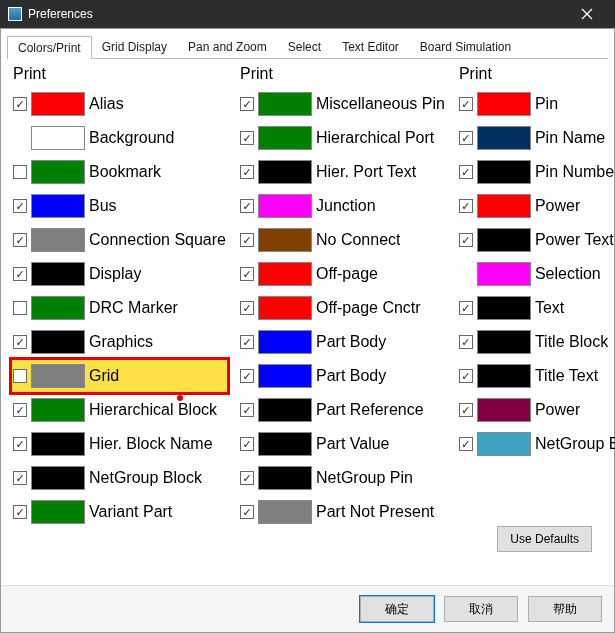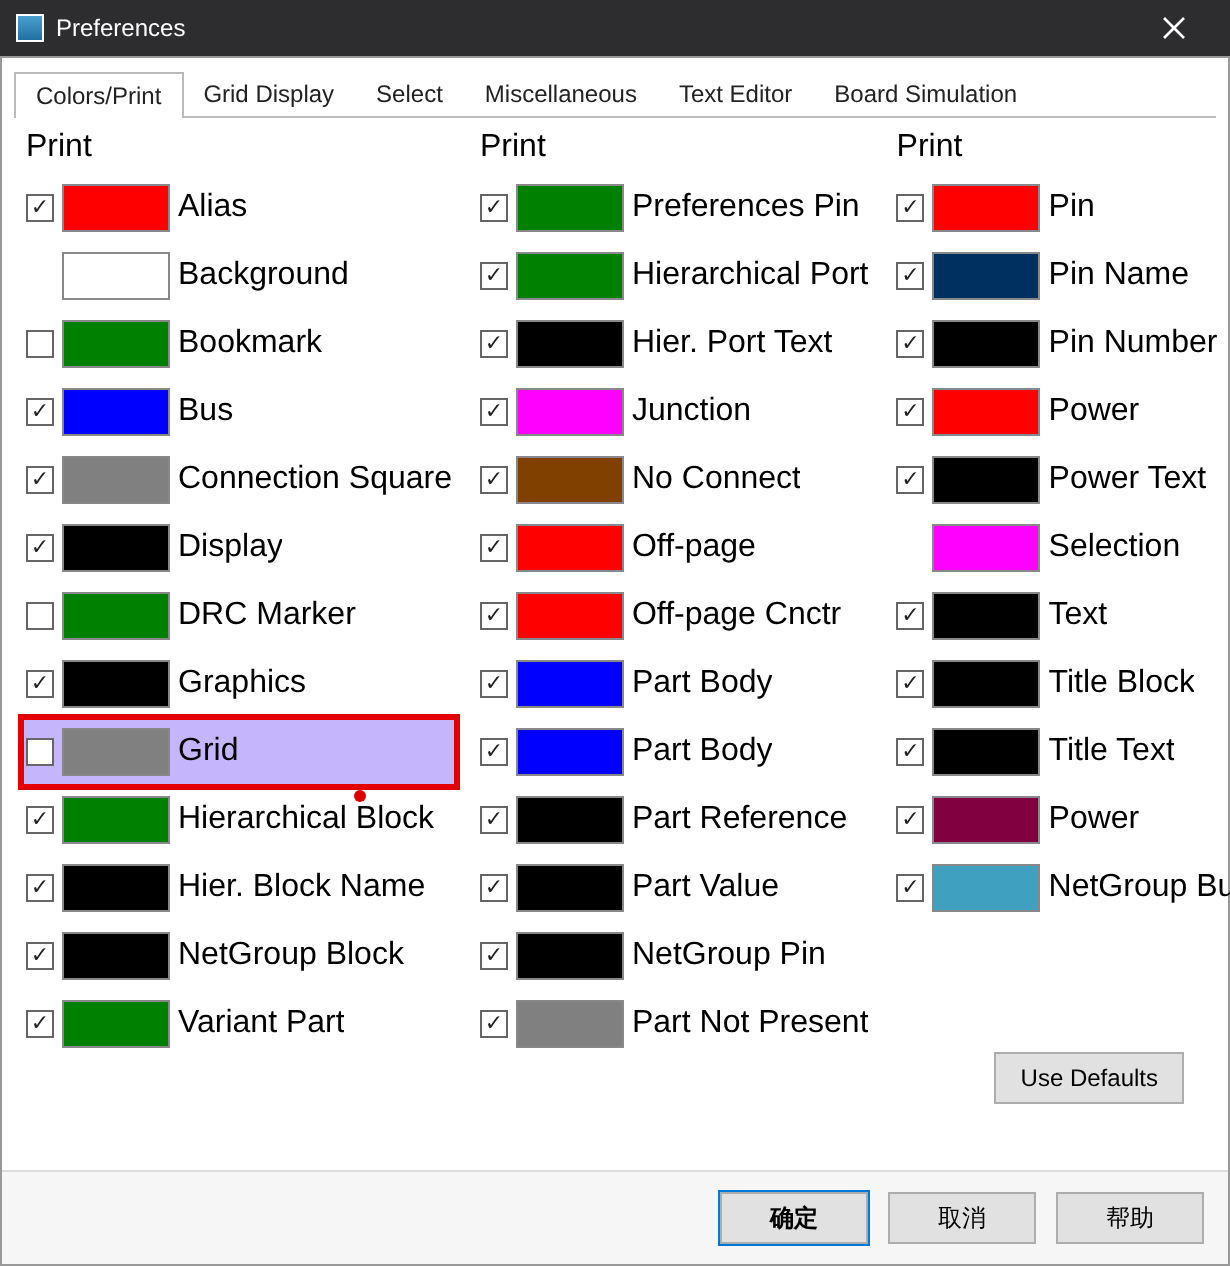--- a/index.html
+++ b/index.html
@@ -73,21 +73,21 @@
   .row {
     display: flex;
     align-items: center;
     height: 34px;
     gap: 4px;
     padding: 0 2px;
   }
   .row.highlight {
     outline: 3px solid #e50000;
     outline-offset: -1px;
-    background: #c4b5fd;
+    background: #fde047;
   }
   .cb {
     width: 14px; height: 14px;
     border: 1px solid #666;
     display: flex; align-items: center; justify-content: center;
     font-size: 11px;
     line-height: 1;
     color: #222;
     flex-shrink: 0;
     background: #fff;
@@ -116,21 +116,21 @@
   }
   .btn {
     border: 1px solid #adadad;
     background: #e1e1e1;
     padding: 4px 12px;
     font-size: 12px;
     min-width: 74px;
     height: 26px;
     cursor: default;
   }
-  .btn.defaultbtn { box-shadow: 0 0 0 1px #0078d7; font-weight: bold; }
+  .btn.defaultbtn { box-shadow: 0 0 0 1px #0078d7; }
   .footer {
     position: absolute;
     left: 0; right: 0; bottom: 0;
     padding: 10px 12px;
     display: flex;
     justify-content: flex-end;
     gap: 10px;
     border-top: 1px solid #ddd;
     background: #f6f6f6;
   }
@@ -149,22 +149,22 @@
       <line x1="11" y1="1" x2="1" y2="11" stroke="#fff" stroke-width="1.3"></line>
     </svg>
   </div>
 </div>
 
 <div class="window-body">
 
   <div class="tabstrip" id="tabstrip">
       <div class="tab active">Colors/Print</div>
       <div class="tab">Grid Display</div>
+      <div class="tab">Pan and Zoom</div>
       <div class="tab">Select</div>
-      <div class="tab">Miscellaneous</div>
       <div class="tab">Text Editor</div>
       <div class="tab">Board Simulation</div>
     </div>
 
   <div class="tabcontent" id="tabcontent">
       <div class="col">
         <div class="col-header">Print</div>
         <div class="row">
           <div class="cb">✓</div>
           <div class="swatch" style="background: rgb(255, 0, 0);"></div>
@@ -229,21 +229,21 @@
           <div class="cb">✓</div>
           <div class="swatch" style="background: rgb(0, 128, 0);"></div>
           <div class="label">Variant Part</div>
         </div>
       </div>
       <div class="col">
         <div class="col-header">Print</div>
         <div class="row">
           <div class="cb">✓</div>
           <div class="swatch" style="background: rgb(0, 128, 0);"></div>
-          <div class="label">Preferences Pin</div>
+          <div class="label">Miscellaneous Pin</div>
         </div>
         <div class="row">
           <div class="cb">✓</div>
           <div class="swatch" style="background: rgb(0, 128, 0);"></div>
           <div class="label">Hierarchical Port</div>
         </div>
         <div class="row">
           <div class="cb">✓</div>
           <div class="swatch" style="background: rgb(0, 0, 0);"></div>
           <div class="label">Hier. Port Text</div>

